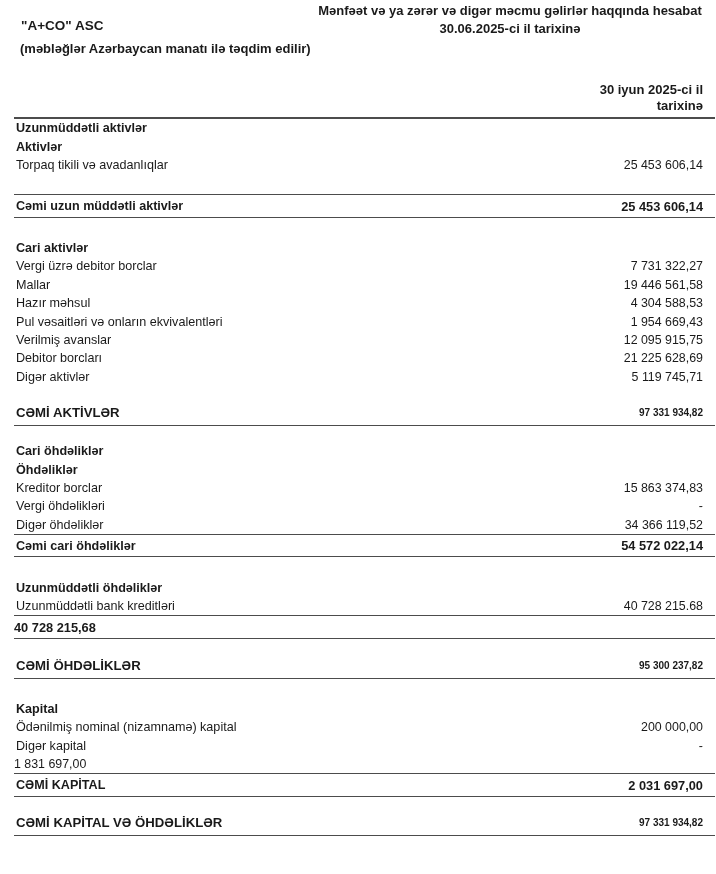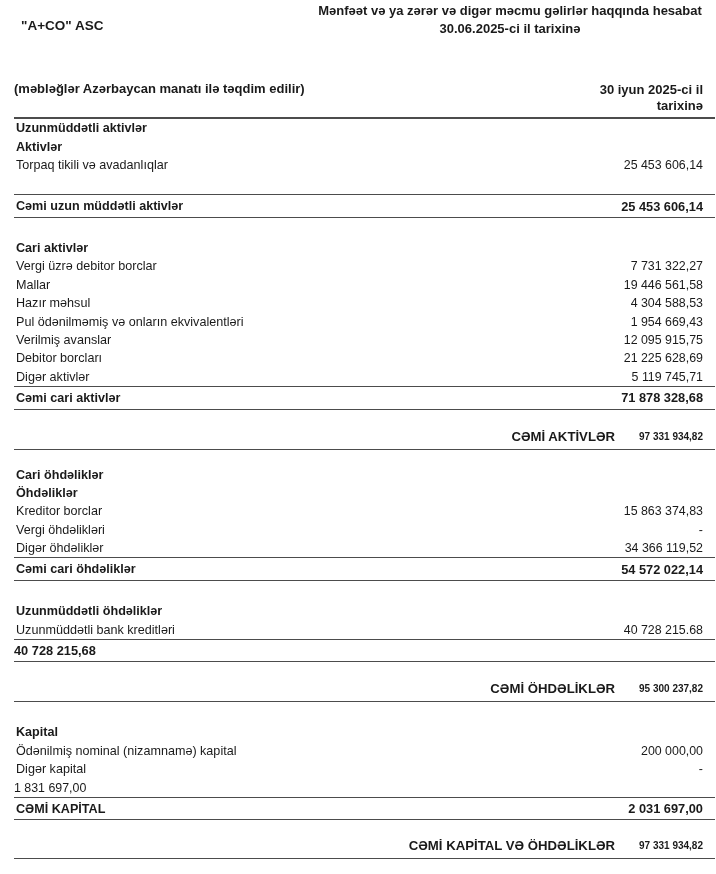--- a/index.html
+++ b/index.html
@@ -8,21 +8,21 @@
     background:#ffffff; color:#1a1a1a;
     font-family:"Liberation Sans", sans-serif;
     padding-left:8px;
   }
   .doc-header { position:relative; height:82px; }
   .report-title {
     position:absolute; top:2px; left:292px; right:4px;
     text-align:center; font-weight:700; font-size:13px; line-height:1.35;
   }
   .company { position:absolute; top:18px; left:13px; font-weight:700; font-size:13.5px; }
-  .currency-note { position:absolute; top:41px; left:6px; font-weight:700; font-size:13px;margin-top:40px; }
+  .currency-note { position:absolute; top:41px; left:12px; font-weight:700; font-size:13px; }
 
   .table { margin:0 9px 0 6px; }
   .col-header {
     text-align:right; font-weight:700; font-size:13px; line-height:1.24;
     padding:0 12px 3px 0; border-bottom:2px solid #4c4c4c;
   }
 
   .row {
     display:flex; justify-content:space-between; align-items:center;
     min-height:18.4px; font-size:12.6px;
@@ -31,21 +31,20 @@
   .row .value { padding-right:12px; white-space:nowrap; font-size:12.4px; }
   .section .label { font-weight:700; }
   .total {
     font-weight:700; min-height:21.5px;
     border-top:1.5px solid #4c4c4c; border-bottom:1.5px solid #4c4c4c;
   }
   .total .value { font-size:12.8px; }
   .grand {
     font-weight:700; min-height:25px;
     border-bottom:1.5px solid #4c4c4c;
-    justify-content:flex-end;
   }
   .grand .label { font-size:13.2px; }
   .grand .value { font-size:10px;margin-left:24px; }
   .spacer { width:100%; }
 </style>
 </head>
 <body>
 
 <div class="page">
 
@@ -89,38 +88,34 @@
         </div>
         <div class="row item">
           <span class="label">Mallar</span>
           <span class="value">19 446 561,58</span>
         </div>
         <div class="row item">
           <span class="label">Hazır məhsul</span>
           <span class="value">4 304 588,53</span>
         </div>
         <div class="row item">
-          <span class="label">Pul ödənilməmiş və onların ekvivalentləri</span>
+          <span class="label">Pul vəsaitləri və onların ekvivalentləri</span>
           <span class="value">1 954 669,43</span>
         </div>
         <div class="row item">
           <span class="label">Verilmiş avanslar</span>
           <span class="value">12 095 915,75</span>
         </div>
         <div class="row item">
           <span class="label">Debitor borcları</span>
           <span class="value">21 225 628,69</span>
         </div>
         <div class="row item">
           <span class="label">Digər aktivlər</span>
           <span class="value">5 119 745,71</span>
-        </div>
-        <div class="row total">
-          <span class="label">Cəmi cari aktivlər</span>
-          <span class="value">71 878 328,68</span>
         </div>
         <div class="spacer" style="height: 14px;"></div>
         <div class="row grand">
           <span class="label">CƏMİ AKTİVLƏR</span>
           <span class="value">97 331 934,82</span>
         </div>
         <div class="spacer" style="height: 16px;"></div>
         <div class="row section">
           <span class="label">Cari öhdəliklər</span>
         </div>

